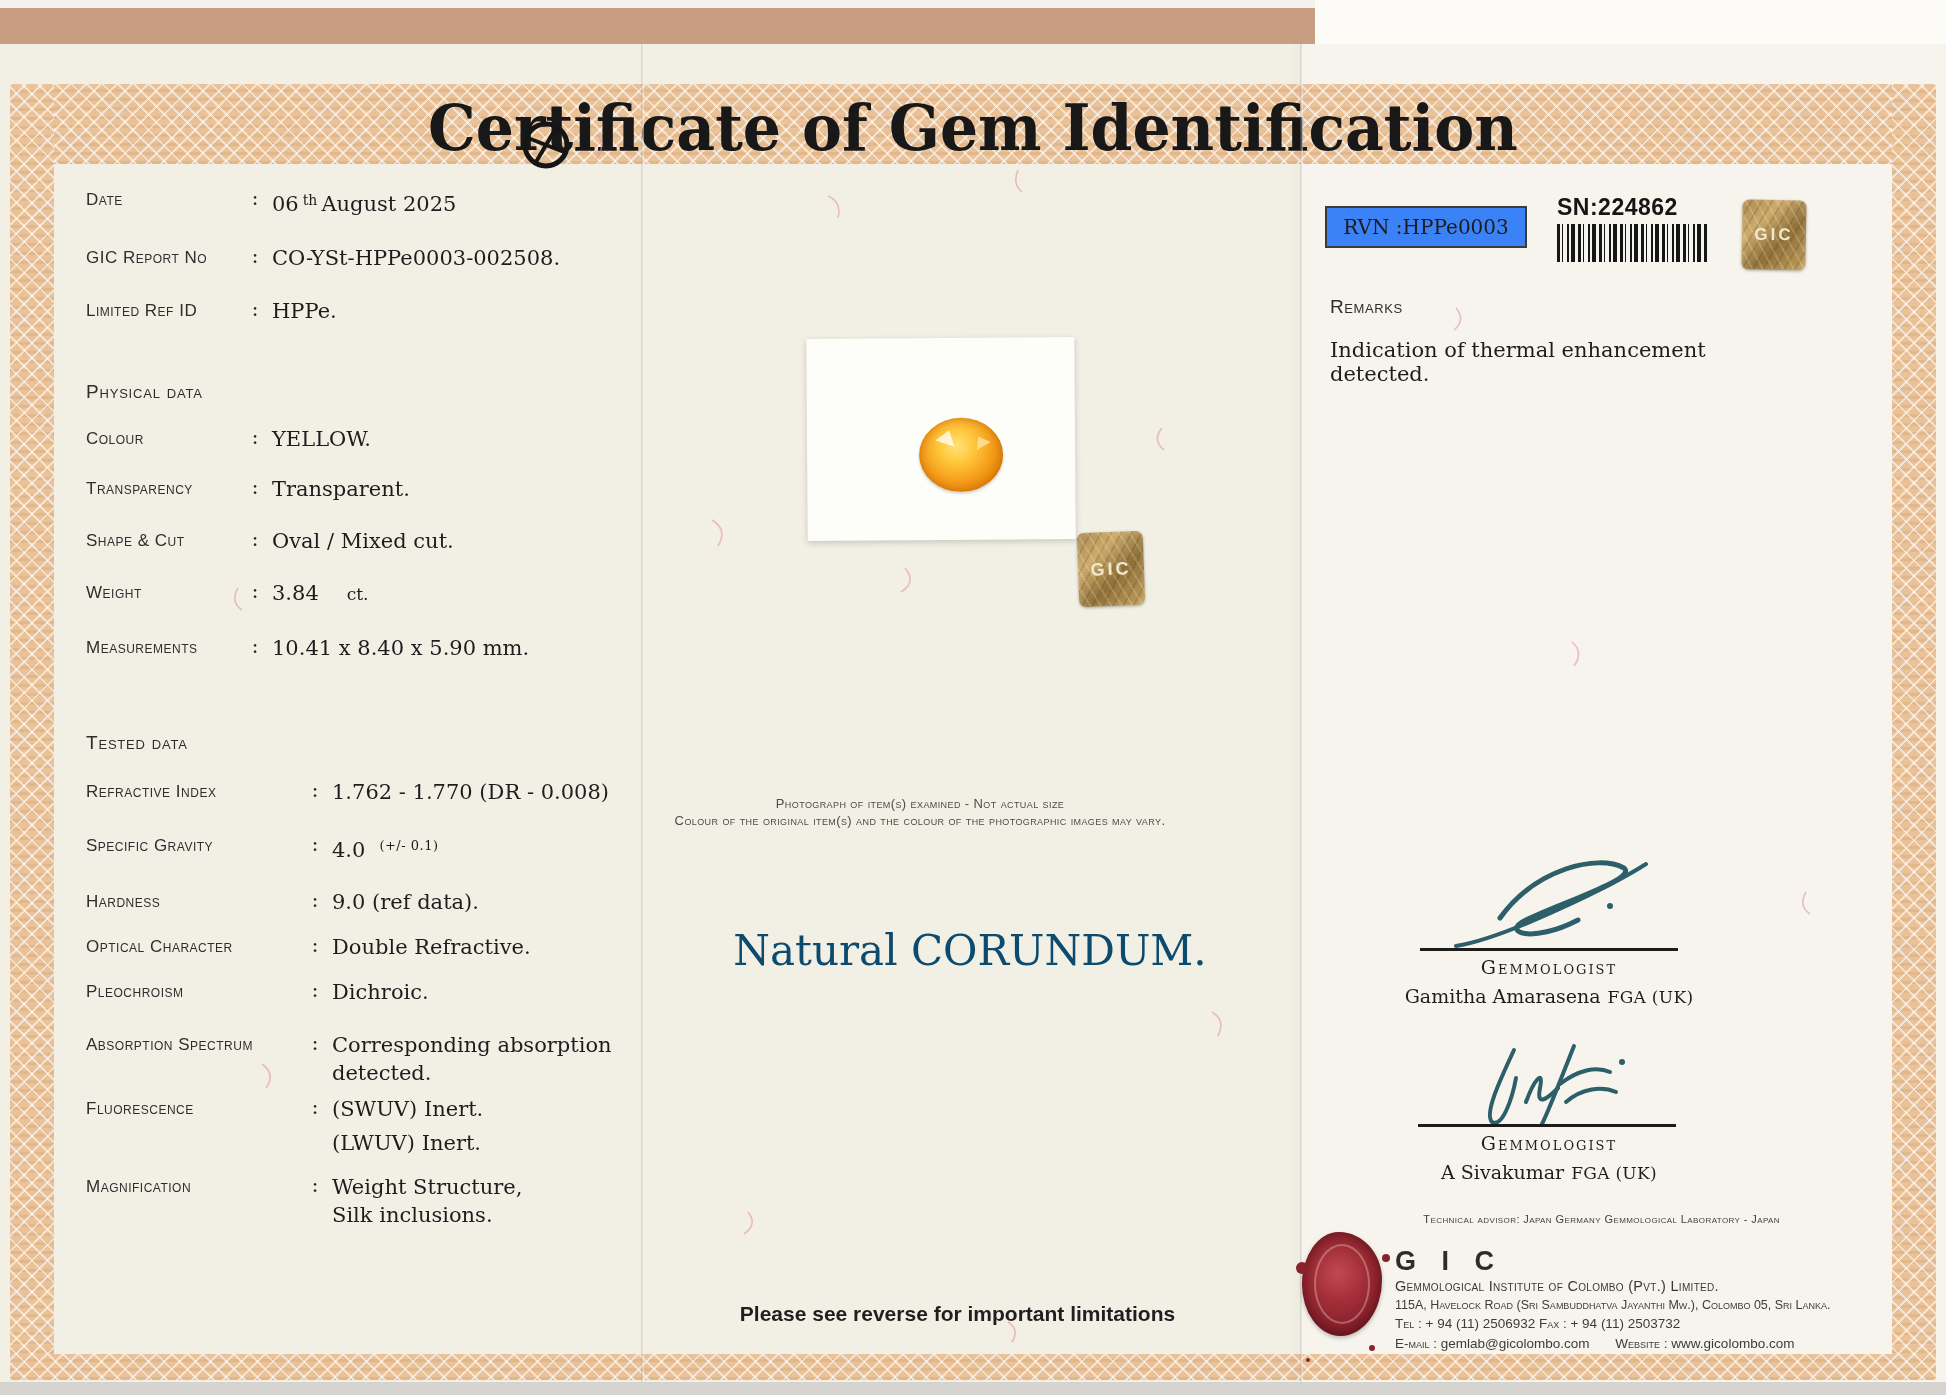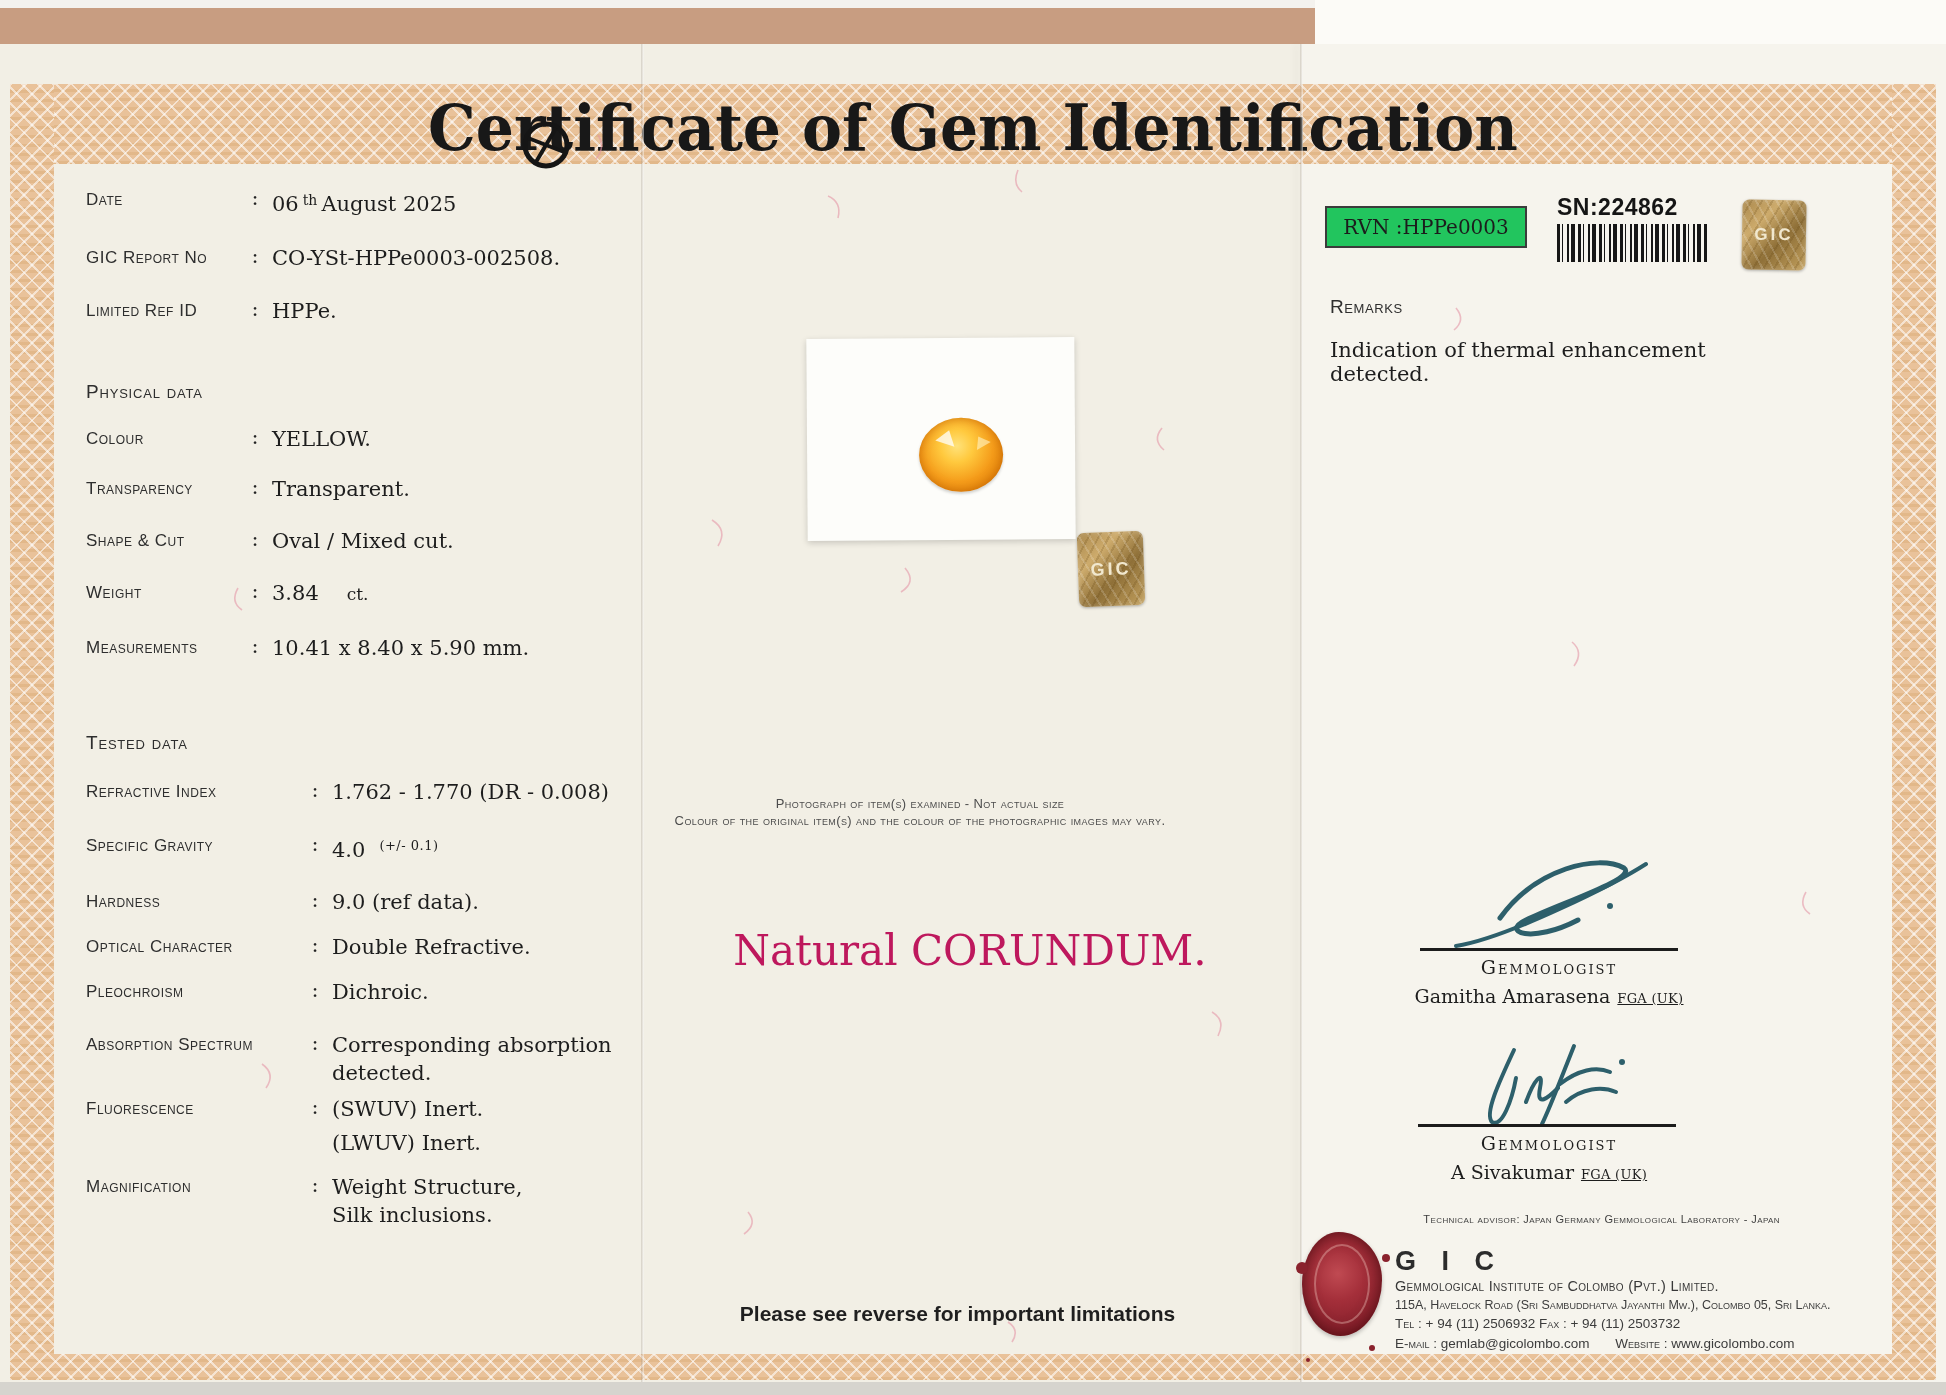--- a/index.html
+++ b/index.html
@@ -74,29 +74,29 @@
        font-family:"Liberation Sans",sans-serif;overflow:hidden;}
   .gic-sticker::before{content:"";position:absolute;inset:0;
        background:repeating-linear-gradient(60deg, rgba(255,255,255,.16) 0 2px, rgba(255,255,255,0) 2px 9px),
                   repeating-linear-gradient(-60deg, rgba(90,60,10,.18) 0 2px, rgba(90,60,10,0) 2px 9px);}
   .sticker-photo{left:1078px;top:532px;width:66px;height:74px;transform:rotate(-2deg);font-size:18px;}
   .sticker-top{left:1742px;top:200px;width:64px;height:70px;transform:rotate(1deg);font-size:17px;}
 
   .caption{left:650px;top:795px;width:540px;text-align:center;color:#4c4c4c;
            font-size:13px;line-height:17px;font-variant:small-caps;letter-spacing:.4px;}
   .id-line1{left:650px;top:926px;width:640px;text-align:center;
-            font-family:"DejaVu Serif",serif;font-size:42px;color:#be185d;}
+            font-family:"DejaVu Serif",serif;font-size:42px;color:#0c4a6e;}
   .id-line2{left:650px;top:1040px;width:640px;text-align:center;
             font-family:"DejaVu Serif",serif;font-size:44px;color:#2b5c8e;letter-spacing:1px;}
   .reverse-note{left:650px;top:1302px;width:615px;text-align:center;
             font-size:21px;font-weight:700;color:#1f1f1f;}
 
   
   .rvn-box{left:1325px;top:206px;width:198px;height:38px;border:2px solid #3b3b3b;
-           background:#22c55e;display:flex;align-items:center;justify-content:center;
+           background:#3b82f6;display:flex;align-items:center;justify-content:center;
            font-family:"DejaVu Serif",serif;font-size:20px;color:#1c1c1c;}
   .sn{left:1557px;top:194px;font-size:23px;font-weight:700;color:#151515;letter-spacing:.5px;}
   .barcode{left:1557px;top:224px;width:152px;height:38px;background:
      repeating-linear-gradient(90deg,#161616 0 3px,#f6f4ee 3px 5px,#161616 5px 6px,
         #f6f4ee 6px 10px,#161616 10px 12px,#f6f4ee 12px 14px,#161616 14px 18px,#f6f4ee 18px 21px);}
   .remarks-head{left:1330px;top:296px;font-size:19px;font-variant:small-caps;
                 letter-spacing:.6px;color:#2e2e2e;}
   .remarks-text{left:1330px;top:338px;width:470px;font-family:"DejaVu Serif",serif;
                 font-size:21px;color:#1d1d1d;}
 
@@ -107,21 +107,21 @@
   .sig-line1{left:1420px;top:948px;width:258px;}
   .sig-line2{left:1418px;top:1124px;width:258px;}
   .sig-title{width:290px;text-align:center;font-family:"DejaVu Serif",serif;
              font-size:19px;letter-spacing:2px;color:#1d1d1d;font-variant:small-caps;}
   .sig-title1{left:1404px;top:956px;}
   .sig-title2{left:1404px;top:1132px;}
   .sig-name{width:290px;text-align:center;font-family:"DejaVu Serif",serif;
             font-size:19px;color:#1d1d1d;}
   .sig-name1{left:1404px;top:985px;}
   .sig-name2{left:1404px;top:1161px;}
-  .cred{font-size:13px;margin-left:7px;letter-spacing:.3px;text-decoration:underline;}
+  .cred{font-size:17px;margin-left:7px;letter-spacing:.3px;}
 
   .advisor{left:1320px;top:1213px;width:460px;text-align:right;font-size:11px;
            font-variant:small-caps;letter-spacing:.4px;color:#3f3f3f;}
 
   .seal{left:1302px;top:1232px;width:80px;height:104px;
         border-radius:46% 54% 52% 48% / 50% 46% 54% 50%;
         background:radial-gradient(circle at 45% 40%, #c04a52 0%, #a42f3a 35%, #8a222d 70%, #76161f 100%);
         box-shadow:0 2px 4px rgba(0,0,0,.25), inset 0 0 16px rgba(60,5,10,.7);}
   .seal::before{content:"";position:absolute;inset:12px;border:2px solid rgba(255,228,215,.32);
         border-radius:50%;}

